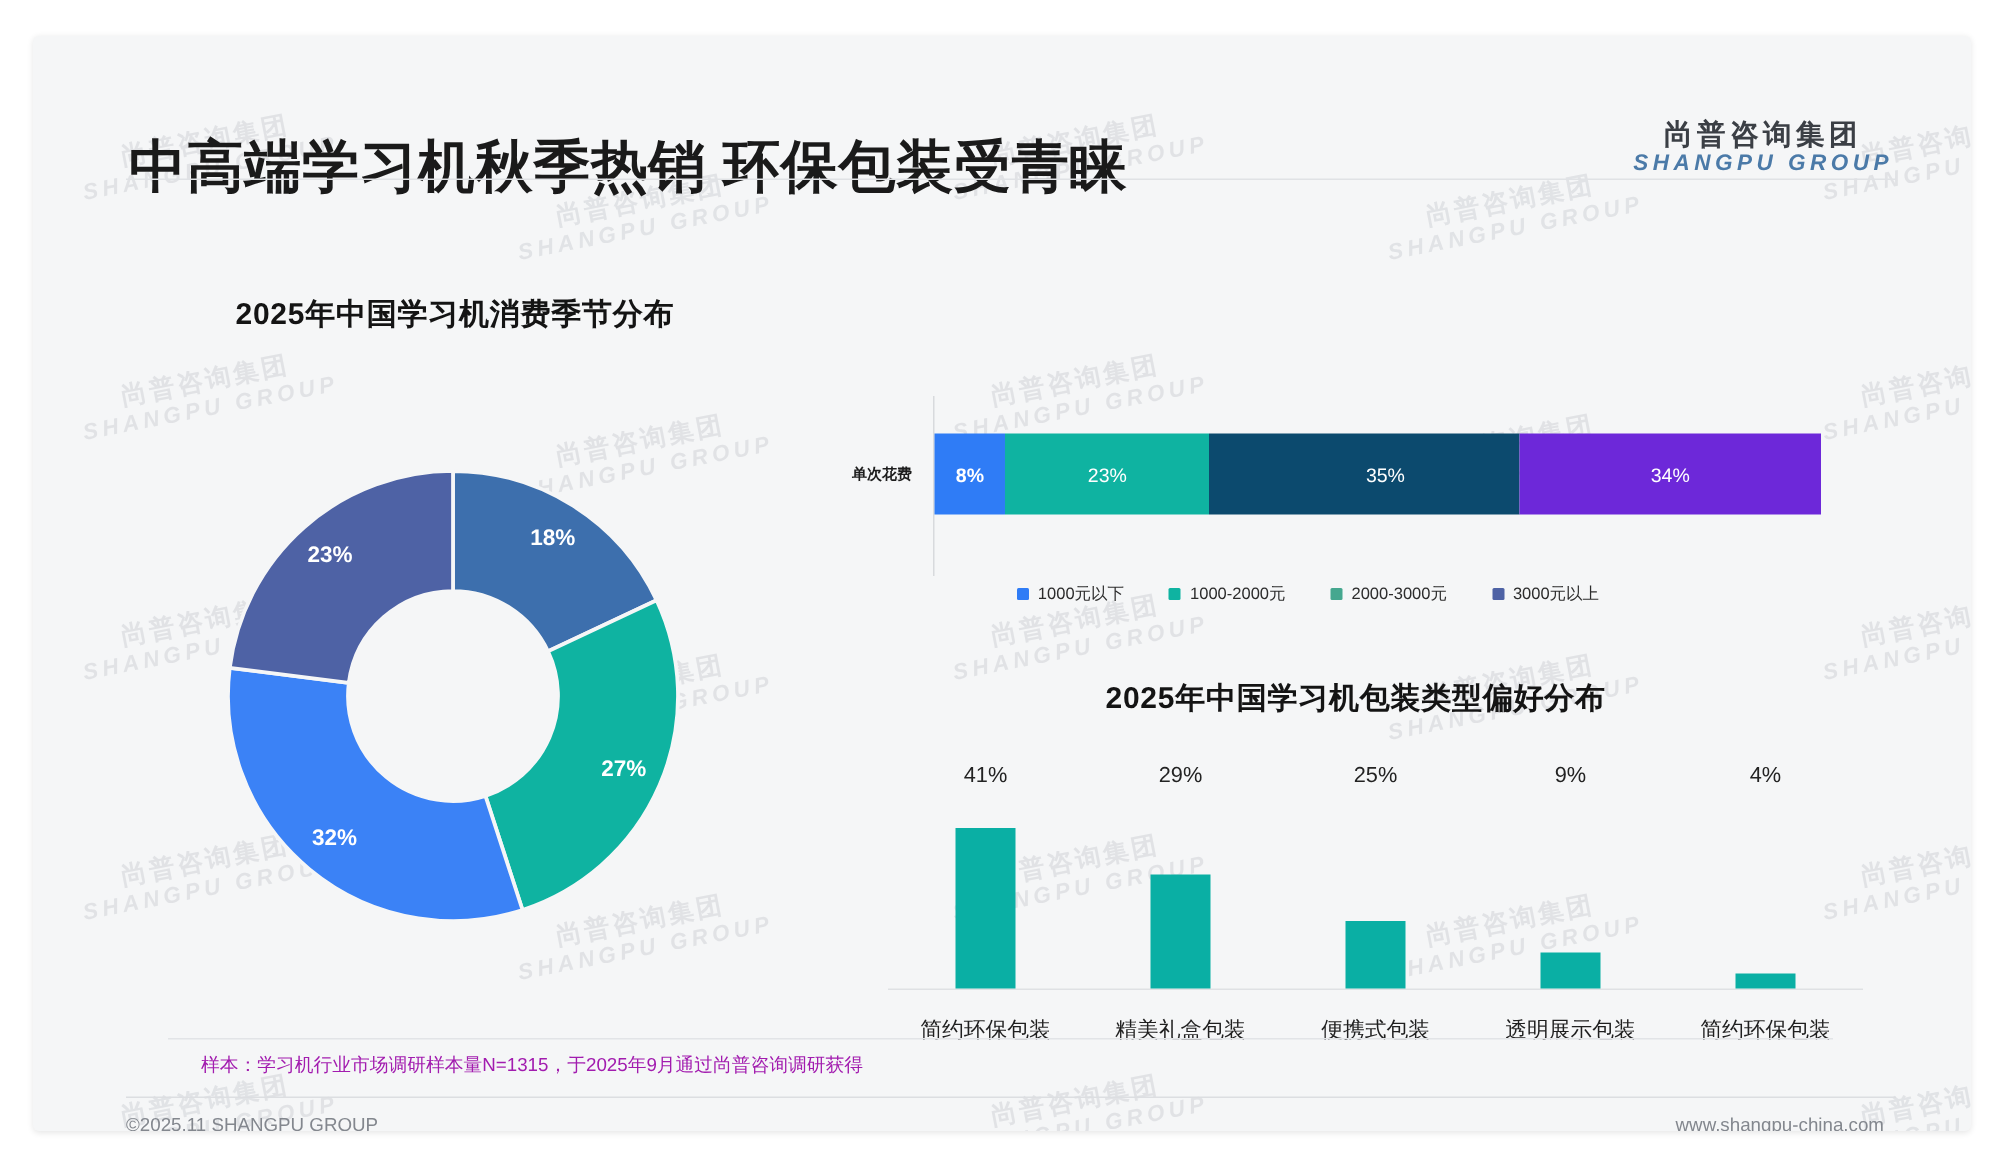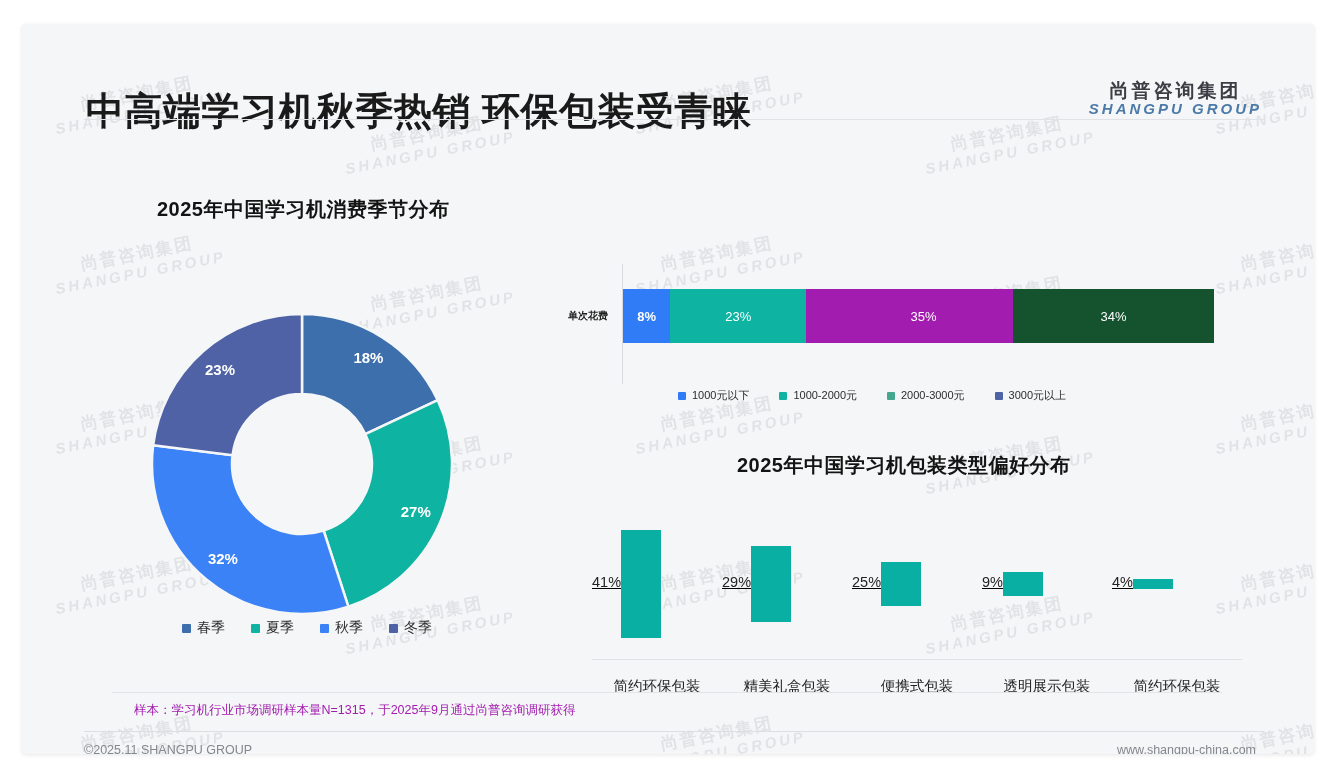--- a/index.html
+++ b/index.html
@@ -104,21 +104,21 @@
   .stack-legend .lg-sw{width:8px;height:8px;}
   
   .bars-wrap{position:absolute;left:570px;top:485px;width:660px;height:195px;z-index:3;}
   .bars-baseline{
     position:absolute;left:0;bottom:44px;width:650px;height:1px;background:#dfe1e4;
   }
   .bars-row{
     position:absolute;left:0;bottom:45px;width:650px;height:150px;
     display:flex;align-items:flex-end;
   }
-  .bar-col{flex:1;display:flex;flex-direction:row;align-items:center;justify-content:flex-start;height:100%;text-decoration:underline;}
+  .bar-col{flex:1;display:flex;flex-direction:column;align-items:center;justify-content:space-between;height:100%;}
   .bar-val{font-size:14.5px;color:#232323;margin-bottom:5px;}
   .bar-rect{width:40px;background:#0aafa4;}
   .bars-labels{
     position:absolute;left:0;bottom:8px;width:650px;display:flex;align-items:center;
   }
   .bar-lab{flex:1;text-align:center;font-size:14.5px;color:#1f1f1f;}
   
   .footnote-rule{
     position:absolute;left:90px;top:668px;width:1110px;height:1px;background:#e2e4e7;z-index:3;
   }
@@ -266,48 +266,30 @@
       <circle cx="165" cy="165" r="70" fill="#f5f6f7"></circle>
       <g id="donut-labels">
           <text class="donut-label" x="231.44252257739558" y="60.30333723775013">18%</text>
           <text class="donut-label" x="278.8015735848137" y="214.2463384387128">27%</text>
           <text class="donut-label" x="85.95942527116252" y="260.5436421041979">32%</text>
           <text class="donut-label" x="82.99732869986715" y="71.98622736582303">23%</text>
         </g>
     </svg>
   </div>
 
-  <div class="donut-legend" id="donut-legend">
-      <div class="lg-item">
-        <span class="lg-sw" style="background:#3d6fad"></span>
-        <span class="lg-tx">春季</span>
-      </div>
-      <div class="lg-item">
-        <span class="lg-sw" style="background:#0fb3a1"></span>
-        <span class="lg-tx">夏季</span>
-      </div>
-      <div class="lg-item">
-        <span class="lg-sw" style="background:#3b82f6"></span>
-        <span class="lg-tx">秋季</span>
-      </div>
-      <div class="lg-item">
-        <span class="lg-sw" style="background:#4e62a5"></span>
-        <span class="lg-tx">冬季</span>
-      </div>
-    </div>
 
 
   <div class="stack-wrap">
     <div class="stack-axis"></div>
     <div class="stack-cat">单次花费</div>
     <div class="stack-bar" id="stack-bar">
         <div class="seg first" style="width: 8%; background: rgb(47, 124, 246);">8%</div>
         <div class="seg" style="width: 23%; background: rgb(15, 179, 161);">23%</div>
-        <div class="seg" style="width: 35%; background: #a21caf; padding-left: 28px;">35%</div>
-        <div class="seg" style="width: 34%; background: #14532d;">34%</div>
+        <div class="seg" style="width: 35%; background: #0c4a6e; padding-left: 28px;">35%</div>
+        <div class="seg" style="width: 34%; background: #6d28d9;">34%</div>
       </div>
   </div>
 
   <div class="stack-legend" id="stack-legend">
       <div class="lg-item">
         <span class="lg-sw" style="background:#2f7cf6"></span>
         <span class="lg-tx">1000元以下</span>
       </div>
       <div class="lg-item">
         <span class="lg-sw" style="background:#0fb3a1"></span>

